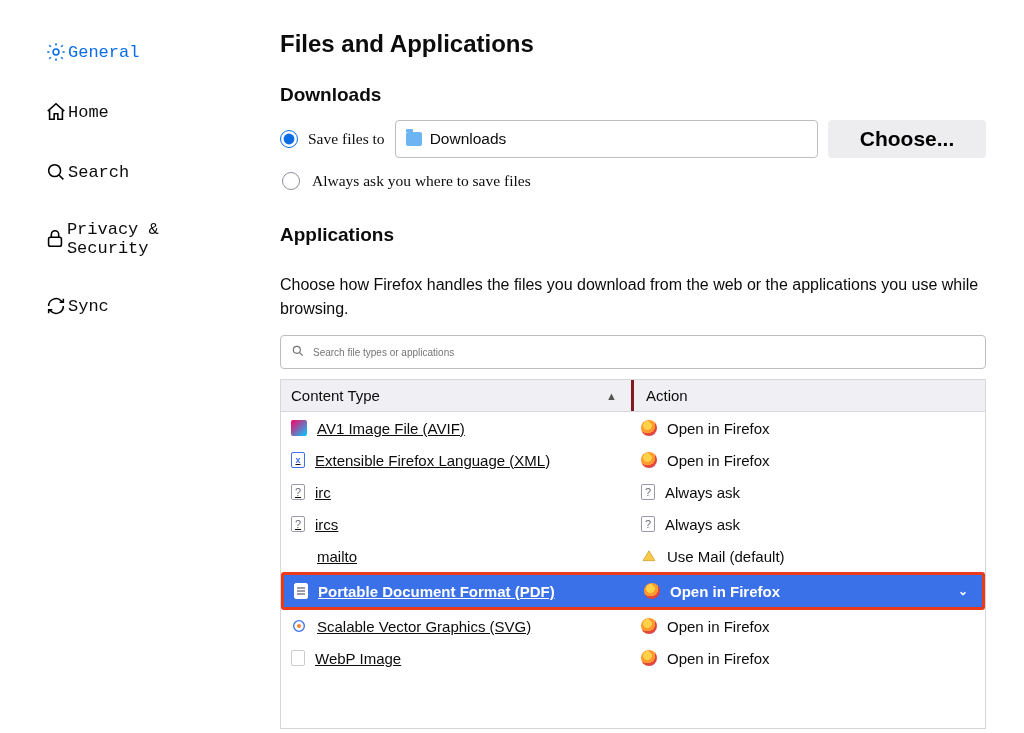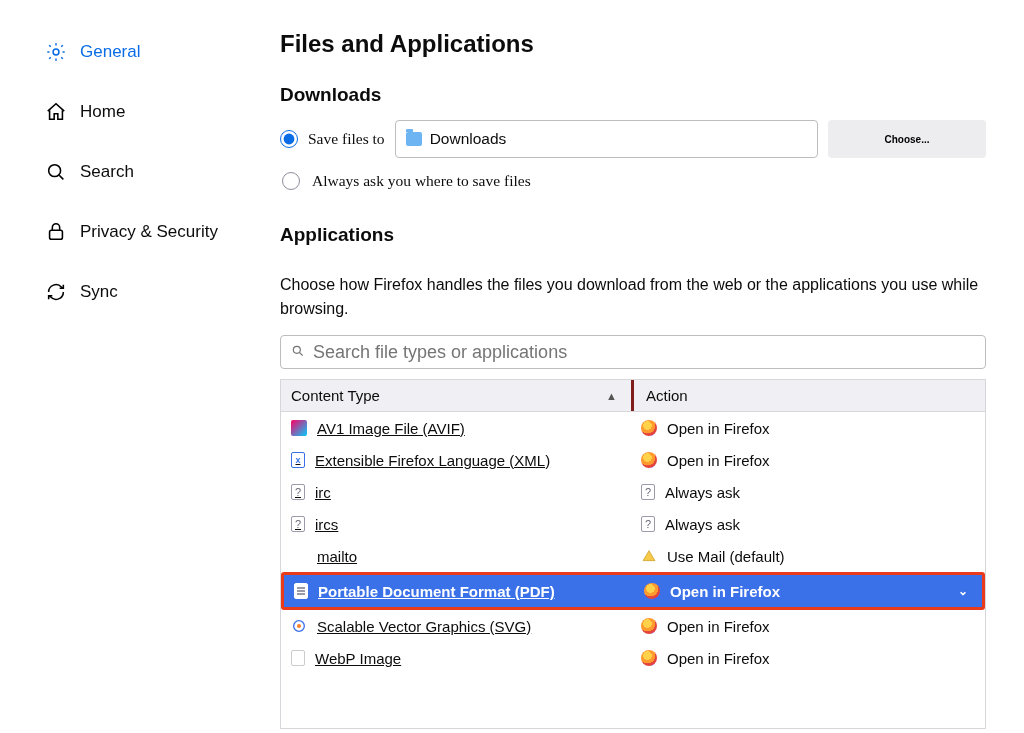--- a/index.html
+++ b/index.html
@@ -13,26 +13,27 @@
       display: flex;
     }
     
     .sidebar {
       width: 260px;
       padding: 28px 12px 12px 38px;
     }
     .sidebar-item {
       display: flex;
       align-items: center;
-      gap: 12px;
+      gap: 0;
       padding: 12px 6px;
       border-radius: 4px;
       cursor: pointer;
       font-size: 17px;
       margin-bottom: 12px;
+      font-family: Liberation Mono, monospace;
     }
     .sidebar-item.active { color: #0a6de6; }
     .sidebar-item.active .sidebar-icon svg { stroke: #0a6de6; fill: none; }
     .sidebar-icon { width: 24px; height: 24px; display:flex; align-items:center; justify-content:center; }
     .sidebar-icon svg { width: 22px; height: 22px; stroke: #000; fill: none; stroke-width: 1.7; }
 
     
     .main { flex: 1; padding: 30px 38px 20px 20px; }
     h1.page-title { font-size: 24px; font-weight: 700; margin-bottom: 26px; }
     h2.section-title { font-size: 19px; font-weight: 700; margin: 12px 0 14px 0; }
@@ -47,32 +48,32 @@
     .radio-label { font-size: 15.5px; font-family: Liberation Serif, serif; }
     .path-input {
       flex: 1; height: 38px; border: 1px solid #bdbdbf; border-radius: 4px;
       display: flex; align-items: center; padding: 0 10px; gap: 8px; font-size: 15.5px;
       background:#fff;
     }
     .folder-icon { width:16px; height:14px; background:#6db4f2; border-radius:2px; position:relative; }
     .folder-icon::before { content:""; position:absolute; top:-3px; left:0; width:7px; height:3px; background:#6db4f2; border-radius:1px 1px 0 0; }
     .choose-btn {
       width: 158px; height: 38px; border: none; border-radius: 4px;
-      background: #ededf0; font-size: 10px; font-weight: 600; cursor:pointer;
+      background: #ededf0; font-size: 21px; font-weight: 600; cursor:pointer;
     }
     .ask-row { display:flex; align-items:center; gap:12px; margin-bottom: 34px; padding-left:2px;}
 
     .desc { font-size: 16px; line-height: 1.5; margin-bottom: 14px; margin-top: 27px; }
 
     .search-box {
       height: 34px; border: 1px solid #bdbdbf; border-radius: 4px;
       display:flex; align-items:center; padding: 0 10px; gap:8px; margin-bottom: 10px;
     }
     .search-box input {
-      border:none; outline:none; flex:1; font-size:18px; color:#737373; background:transparent;
+      border:none; outline:none; flex:1; font-size:10px; color:#737373; background:transparent;
     }
     .mag-icon svg { width:14px; height:14px; stroke:#737373; fill:none; stroke-width:2; }
 
     
     .app-table { border: 1px solid #d7d7db; border-radius: 0; overflow:hidden; height: 350px;}
     .app-table-header {
       display:flex; background: #f0f0f4; border-bottom:1px solid #d7d7db;
       font-size: 15px; height: 32px; align-items:center;
     }
     .col-type { width: 350px; padding-left: 10px; display:flex; align-items:center; gap:6px; }

